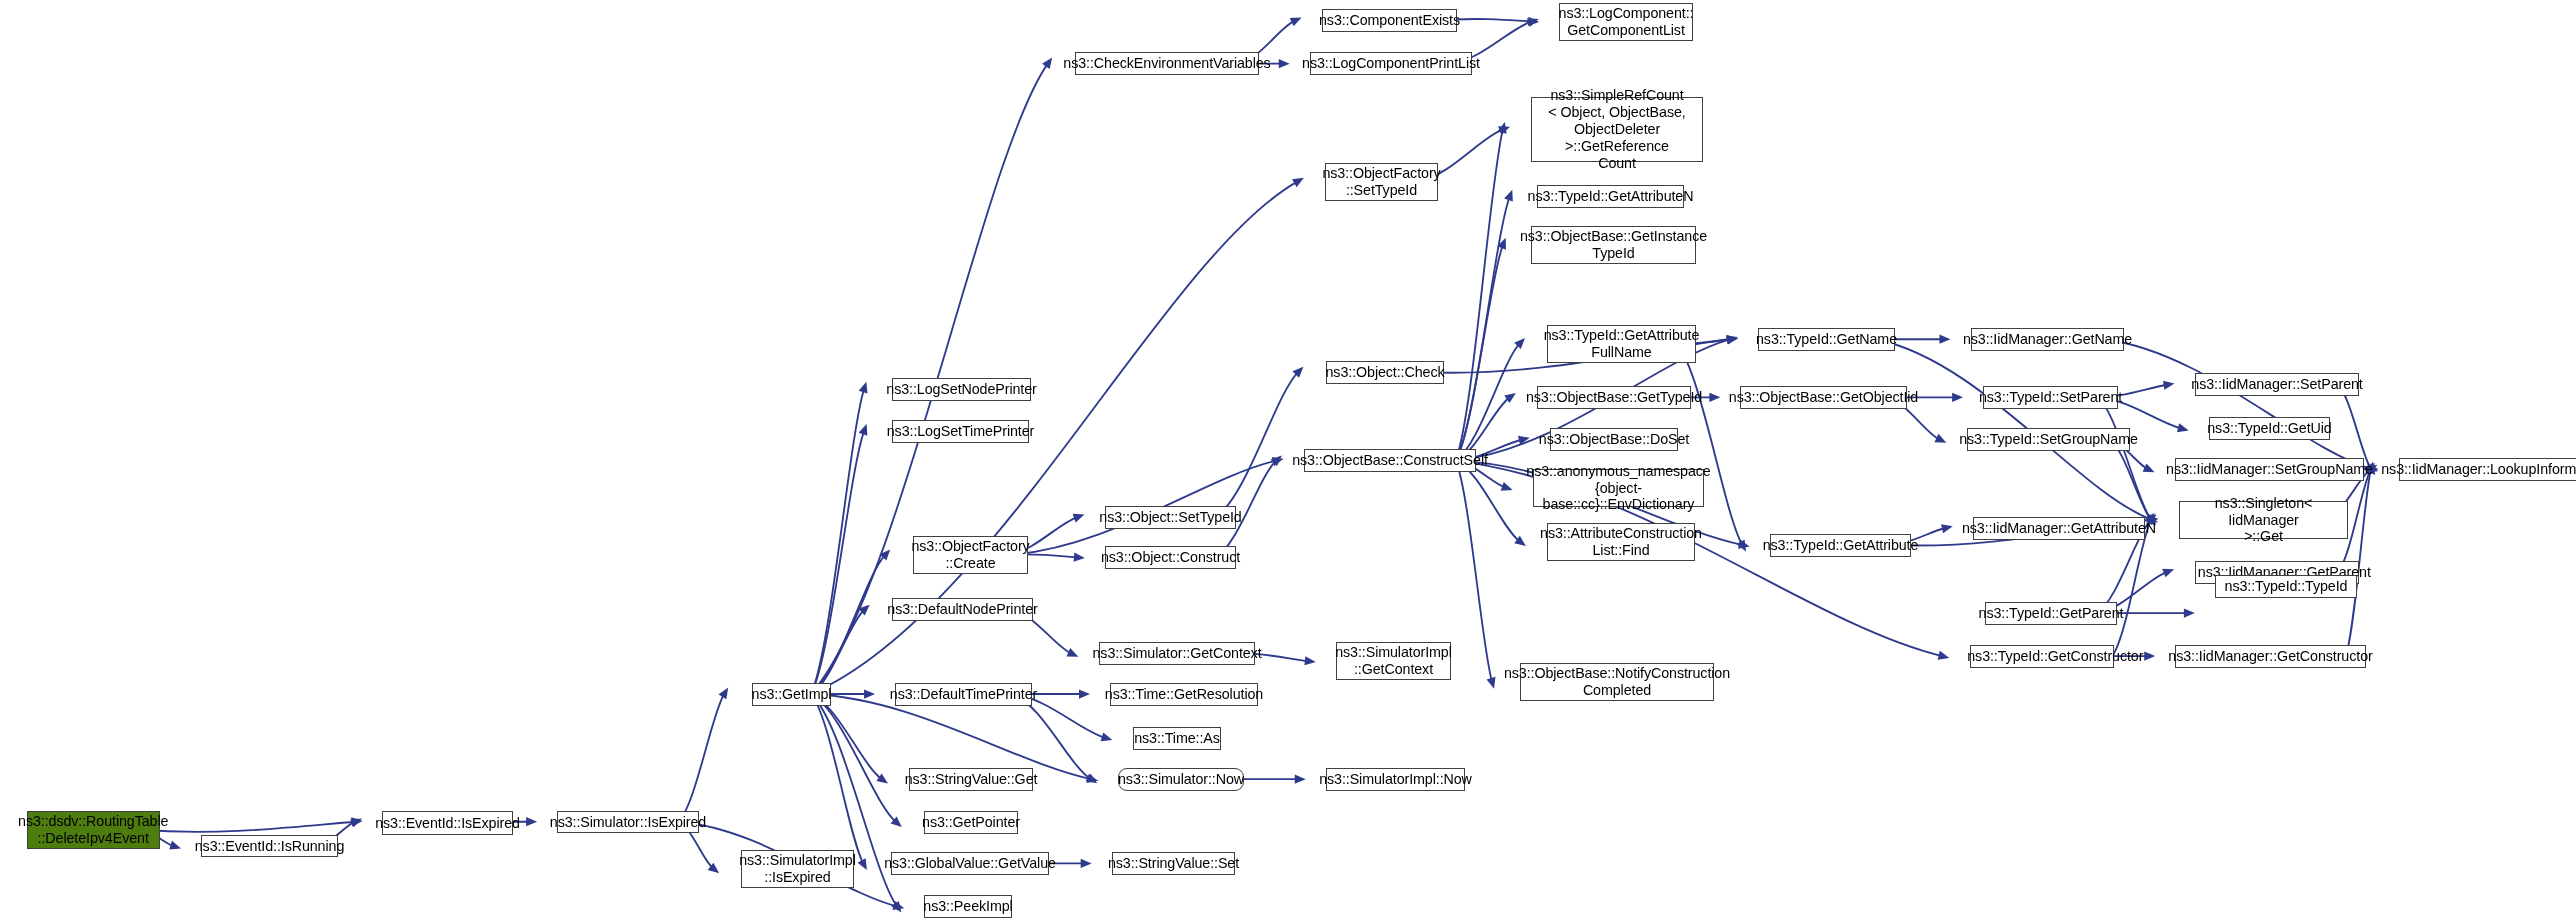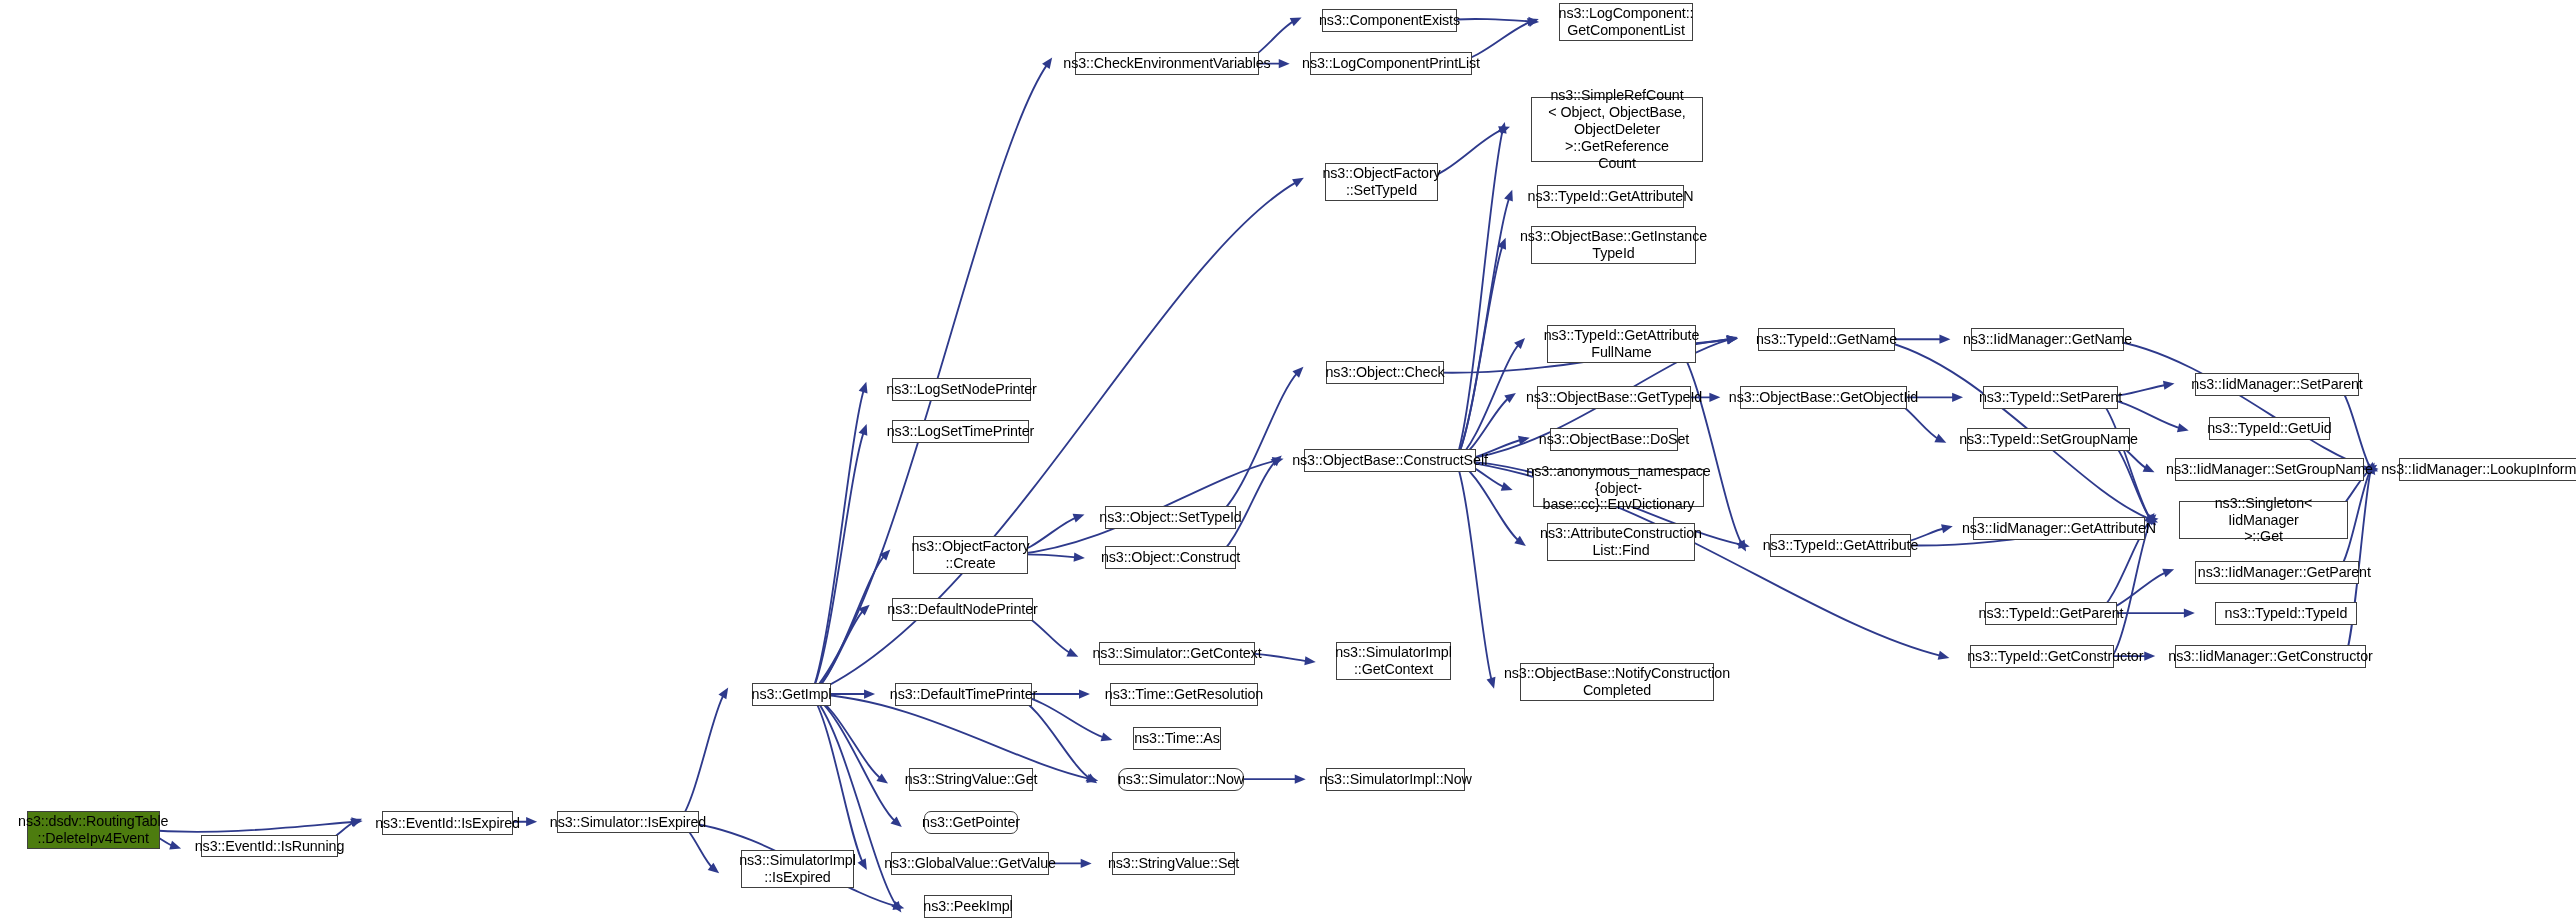--- a/index.html
+++ b/index.html
@@ -221,21 +221,21 @@
       <div class="node" style="left: 1290px; top: 52px; width: 162px; height: 23px;">ns3::LogComponentPrintList</div>
       <div class="node" style="left: 1539px; top: 2.5px; width: 134px; height: 38px;">ns3::LogComponent::
 GetComponentList</div>
       <div class="node" style="left: 872px; top: 378px; width: 139px; height: 23px;">ns3::LogSetNodePrinter</div>
       <div class="node" style="left: 872px; top: 420px; width: 137px; height: 23px;">ns3::LogSetTimePrinter</div>
       <div class="node" style="left: 893px; top: 536px; width: 115px; height: 38px;">ns3::ObjectFactory
 ::Create</div>
       <div class="node" style="left: 872px; top: 598px; width: 141px; height: 23px;">ns3::DefaultNodePrinter</div>
       <div class="node" style="left: 875px; top: 683px; width: 137px; height: 23px;">ns3::DefaultTimePrinter</div>
       <div class="node" style="left: 889px; top: 768px; width: 124px; height: 23px;">ns3::StringValue::Get</div>
-      <div class="node" style="left: 904px; top: 811px; width: 94px; height: 23px; border-radius: 7px;">ns3::GetPointer</div>
+      <div class="node" style="left: 904px; top: 811px; width: 94px; height: 23px;">ns3::GetPointer</div>
       <div class="node" style="left: 871px; top: 852px; width: 158px; height: 23px;">ns3::GlobalValue::GetValue</div>
       <div class="node" style="left: 904px; top: 895px; width: 88px; height: 23px;">ns3::PeekImpl</div>
       <div class="node" style="left: 1305px; top: 163px; width: 113px; height: 38px;">ns3::ObjectFactory
 ::SetTypeId</div>
       <div class="node" style="left: 1085px; top: 506px; width: 131px; height: 23px;">ns3::Object::SetTypeId</div>
       <div class="node" style="left: 1085px; top: 546px; width: 131px; height: 23px;">ns3::Object::Construct</div>
       <div class="node" style="left: 1079px; top: 642px; width: 156px; height: 23px;">ns3::Simulator::GetContext</div>
       <div class="node" style="left: 1316px; top: 642px; width: 115px; height: 38px;">ns3::SimulatorImpl
 ::GetContext</div>
       <div class="node" style="left: 1090px; top: 683px; width: 148px; height: 23px;">ns3::Time::GetResolution</div>
@@ -270,18 +270,18 @@
       <div class="node" style="left: 1947px; top: 428px; width: 163px; height: 23px;">ns3::TypeId::SetGroupName</div>
       <div class="node" style="left: 1953px; top: 517px; width: 172px; height: 23px;">ns3::IidManager::GetAttributeN</div>
       <div class="node" style="left: 1965px; top: 602px; width: 132px; height: 23px;">ns3::TypeId::GetParent</div>
       <div class="node" style="left: 1950px; top: 645px; width: 144px; height: 23px; padding-left: 30px;">ns3::TypeId::GetConstructor</div>
       <div class="node" style="left: 2175px; top: 373px; width: 164px; height: 23px;">ns3::IidManager::SetParent</div>
       <div class="node" style="left: 2189px; top: 417px; width: 121px; height: 23px;">ns3::TypeId::GetUid</div>
       <div class="node" style="left: 2155px; top: 458px; width: 189px; height: 23px;">ns3::IidManager::SetGroupName</div>
       <div class="node" style="left: 2159px; top: 501px; width: 169px; height: 38px;">ns3::Singleton&lt; IidManager
 &gt;::Get</div>
       <div class="node" style="left: 2175px; top: 561px; width: 164px; height: 23px; padding-left: 18px;">ns3::IidManager::GetParent</div>
-      <div class="node" style="left: 2195px; top: 602px; width: 142px; height: 23px;">ns3::TypeId::TypeId</div>
+      <div class="node" style="left: 2195px; top: 575px; width: 142px; height: 23px;">ns3::TypeId::TypeId</div>
       <div class="node" style="left: 2155px; top: 645px; width: 191px; height: 23px;">ns3::IidManager::GetConstructor</div>
       <div class="node" style="left: 2379px; top: 458px; width: 190px; height: 23px;">ns3::IidManager::LookupInformation</div>
     </div>
 </div>
 
 
 </body></html>

